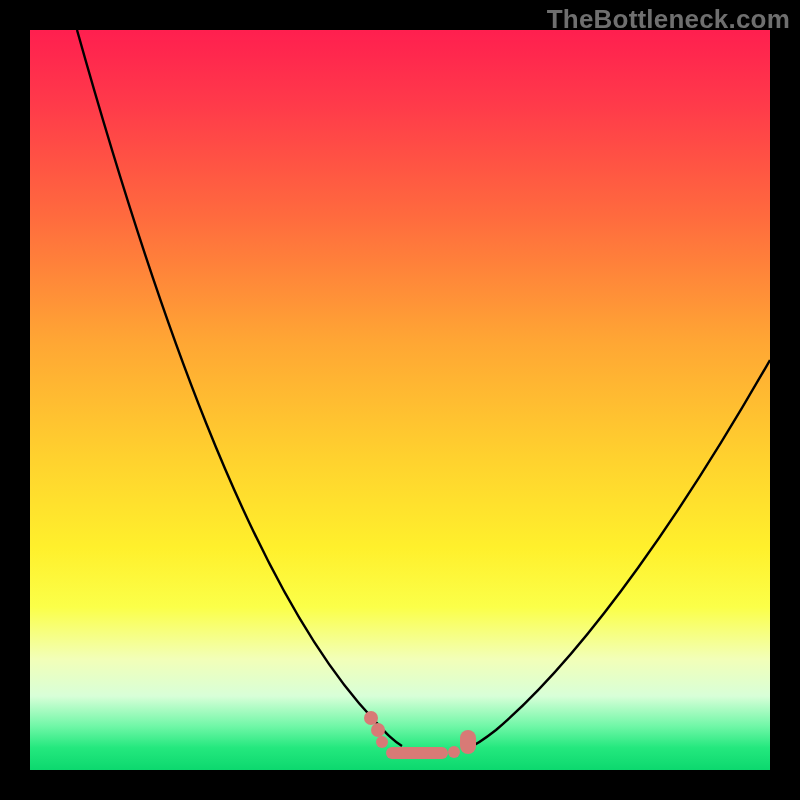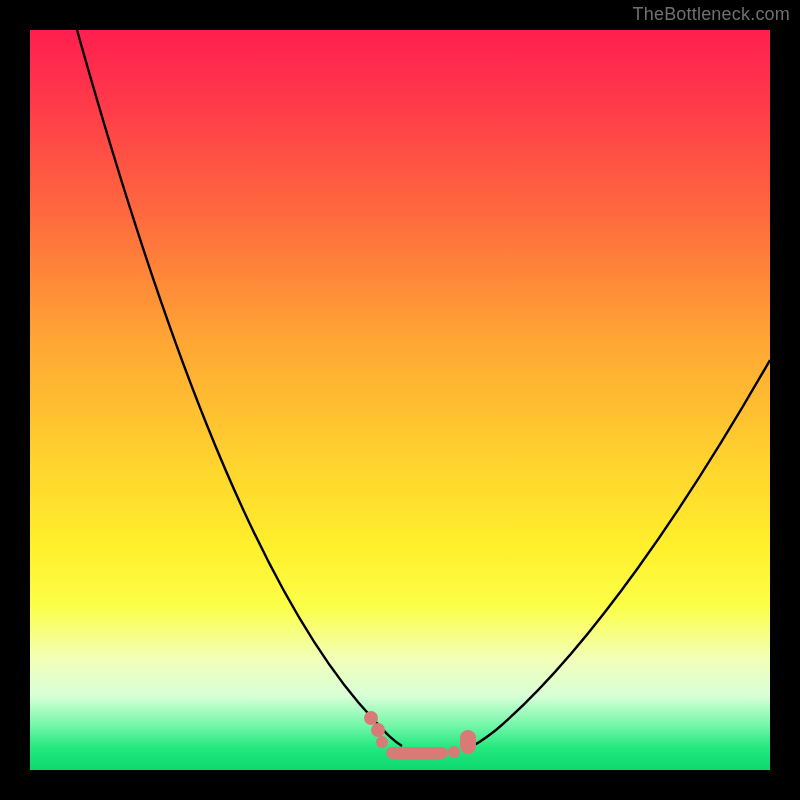--- a/index.html
+++ b/index.html
@@ -44,22 +44,22 @@
     left: 0;
     top: 0;
     width: 740px;
     height: 740px;
   }
   .watermark {
     position: absolute;
     top: 4px;
     right: 10px;
     color: #6f6f6f;
-    font-size: 18px;
-    font-weight: 400;
+    font-size: 26px;
+    font-weight: 700;
     letter-spacing: 0.2px;
   }
 </style>
 </head>
 <body>
 
 <div class="stage">
   <div class="watermark">TheBottleneck.com</div>
 
   <div class="plot">

